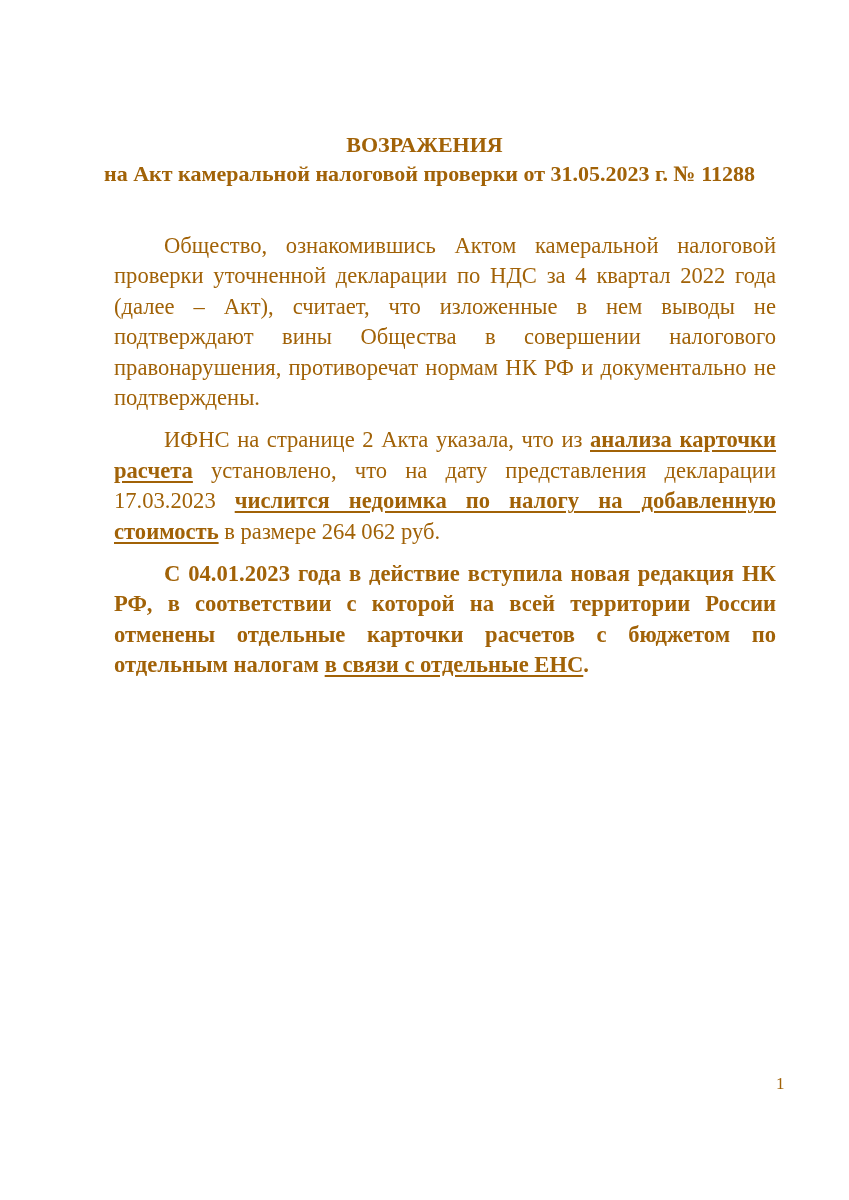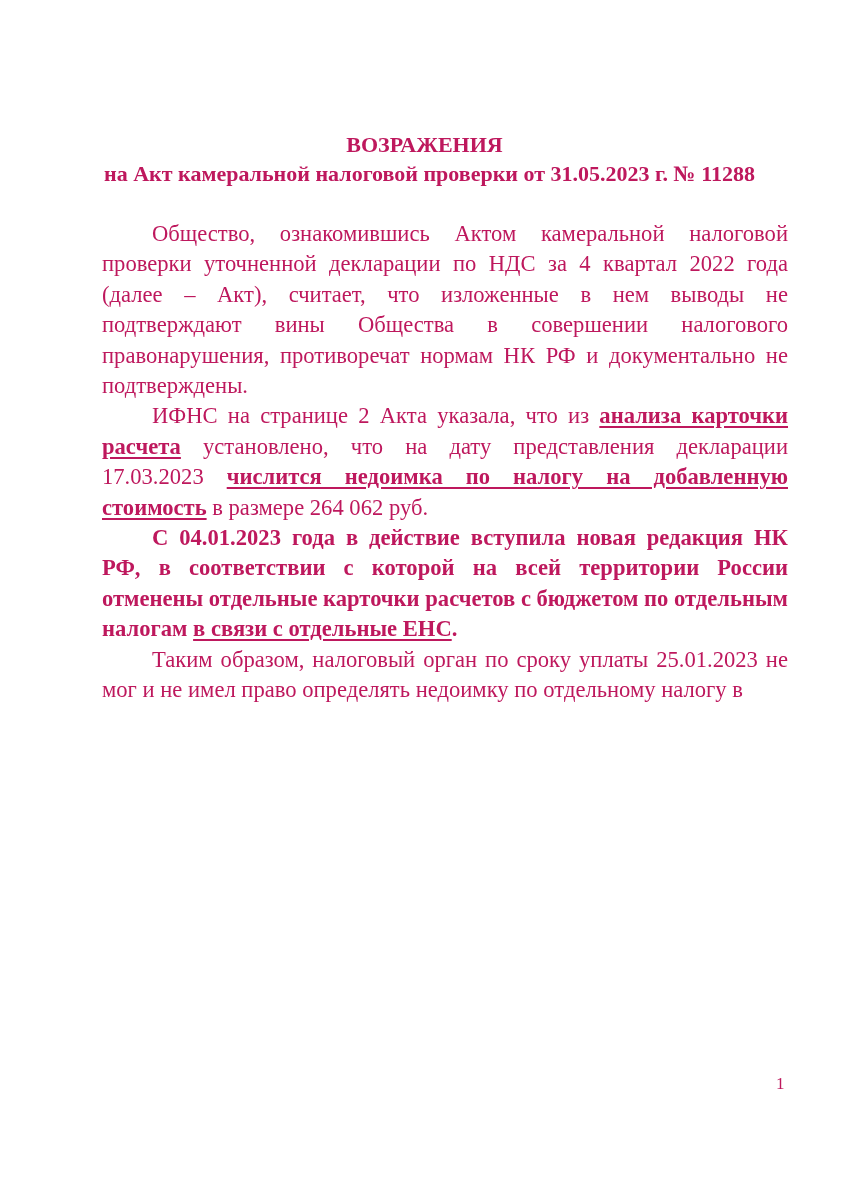--- a/index.html
+++ b/index.html
@@ -1,47 +1,46 @@
 <!DOCTYPE html>
 <html><head>
 <meta charset="utf-8">
 <style>
   html, body { margin: 0; padding: 0; background: #ffffff; }
   body { width: 849px; height: 1200px; position: relative; overflow: hidden; }
   .page {
     position: absolute; left: 0; top: 0; width: 849px; height: 1200px;
-    background: #ffffff; color: #be185d;
+    background: #ffffff; color: #a16207;
     font-family: "Liberation Serif", "DejaVu Serif", serif;
   }
   .title {
     position: absolute; left: 0; width: 849px; text-align: center;
     font-weight: bold; font-size: 22px; line-height: 28px;
   }
   .t1 { top: 131px; }
   .t2 { top: 160px; left: 5px; }
   .body {
     position: absolute; left: 102px; width: 686px; top: 219px;
     font-size: 22.6px; line-height: 30.4px; text-align: justify;
   }
-  .body p { margin: 0; text-indent: 50px; }
+  .body p { margin: 12px; text-indent: 50px; }
   .body p.gap { margin-top: 30px; }
   .b { font-weight: bold; }
   .bu { font-weight: bold; text-decoration: underline; text-decoration-thickness: 2px; text-underline-offset: 3px; }
   .pagenum {
     position: absolute; left: 776px; top: 1074px; font-size: 17px;
   }
 </style>
 </head>
 <body>
 
 <div class="page">
   <div class="title t1">ВОЗРАЖЕНИЯ</div>
   <div class="title t2">на Акт камеральной налоговой проверки от 31.05.2023 г. № 11288</div>
 
   <div class="body">
     <p>Общество, ознакомившись Актом камеральной налоговой проверки уточненной декларации по НДС за 4 квартал 2022 года (далее – Акт), считает, что изложенные в нем выводы не подтверждают вины Общества в совершении налогового правонарушения, противоречат нормам НК РФ и документально не подтверждены.</p>
     <p><span>ИФНС на странице 2 Акта указала, что из </span><span class="bu">анализа карточки расчета</span><span> установлено, что на дату представления декларации 17.03.2023 </span><span class="bu">числится недоимка по налогу на добавленную стоимость</span><span> в размере 264 062 руб.</span></p>
     <p><span class="b">С 04.01.2023 года в действие вступила новая редакция НК РФ, в соответствии с которой на всей территории России отменены отдельные карточки расчетов с бюджетом по отдельным налогам </span><span class="bu">в связи с отдельные ЕНС</span><span class="b">.</span></p>
-    <p>Таким образом, налоговый орган по сроку уплаты 25.01.2023 не мог и не имел право определять недоимку по отдельному налогу в</p>
   </div>
 
   <div class="pagenum">1</div>
 </div>
 
 </body></html>

